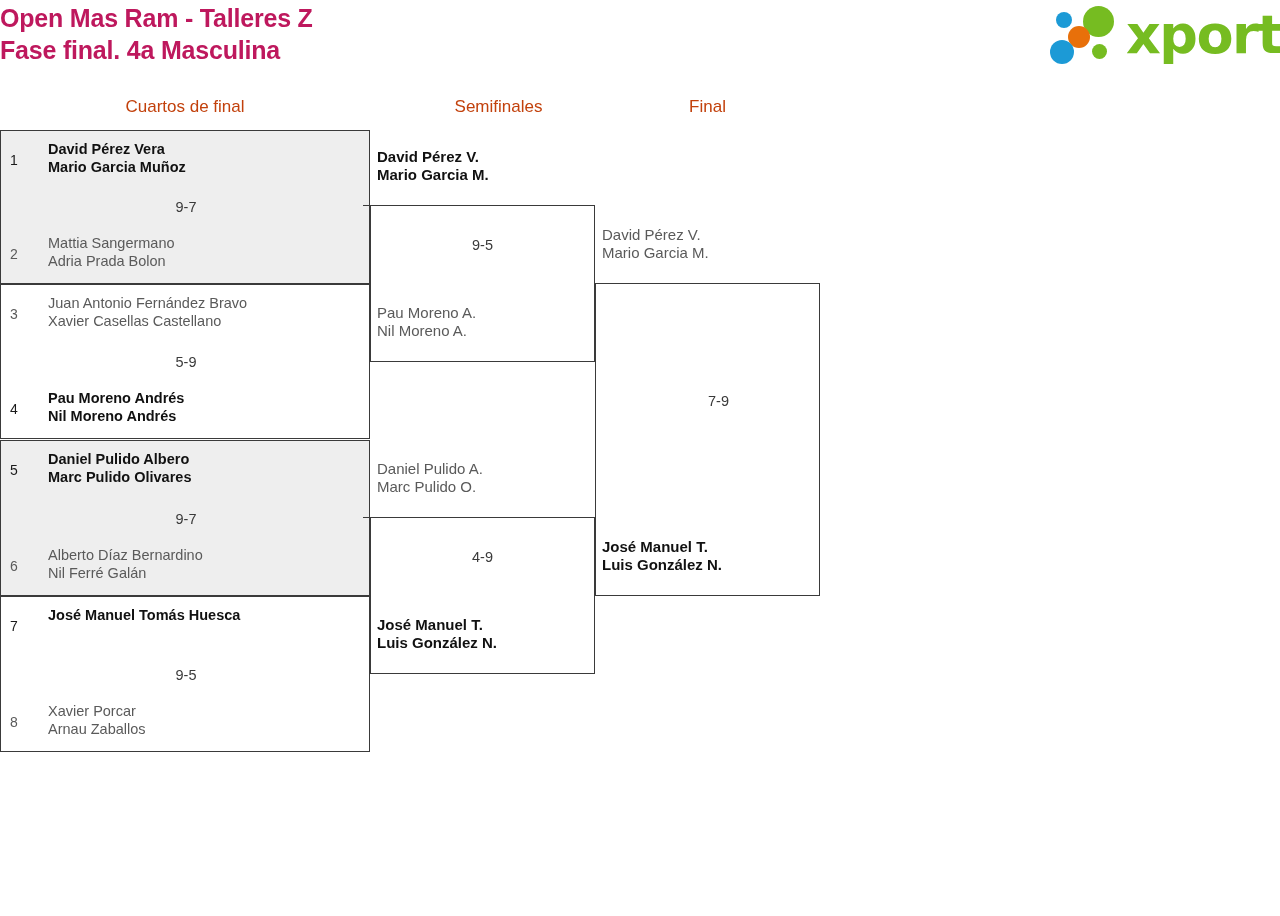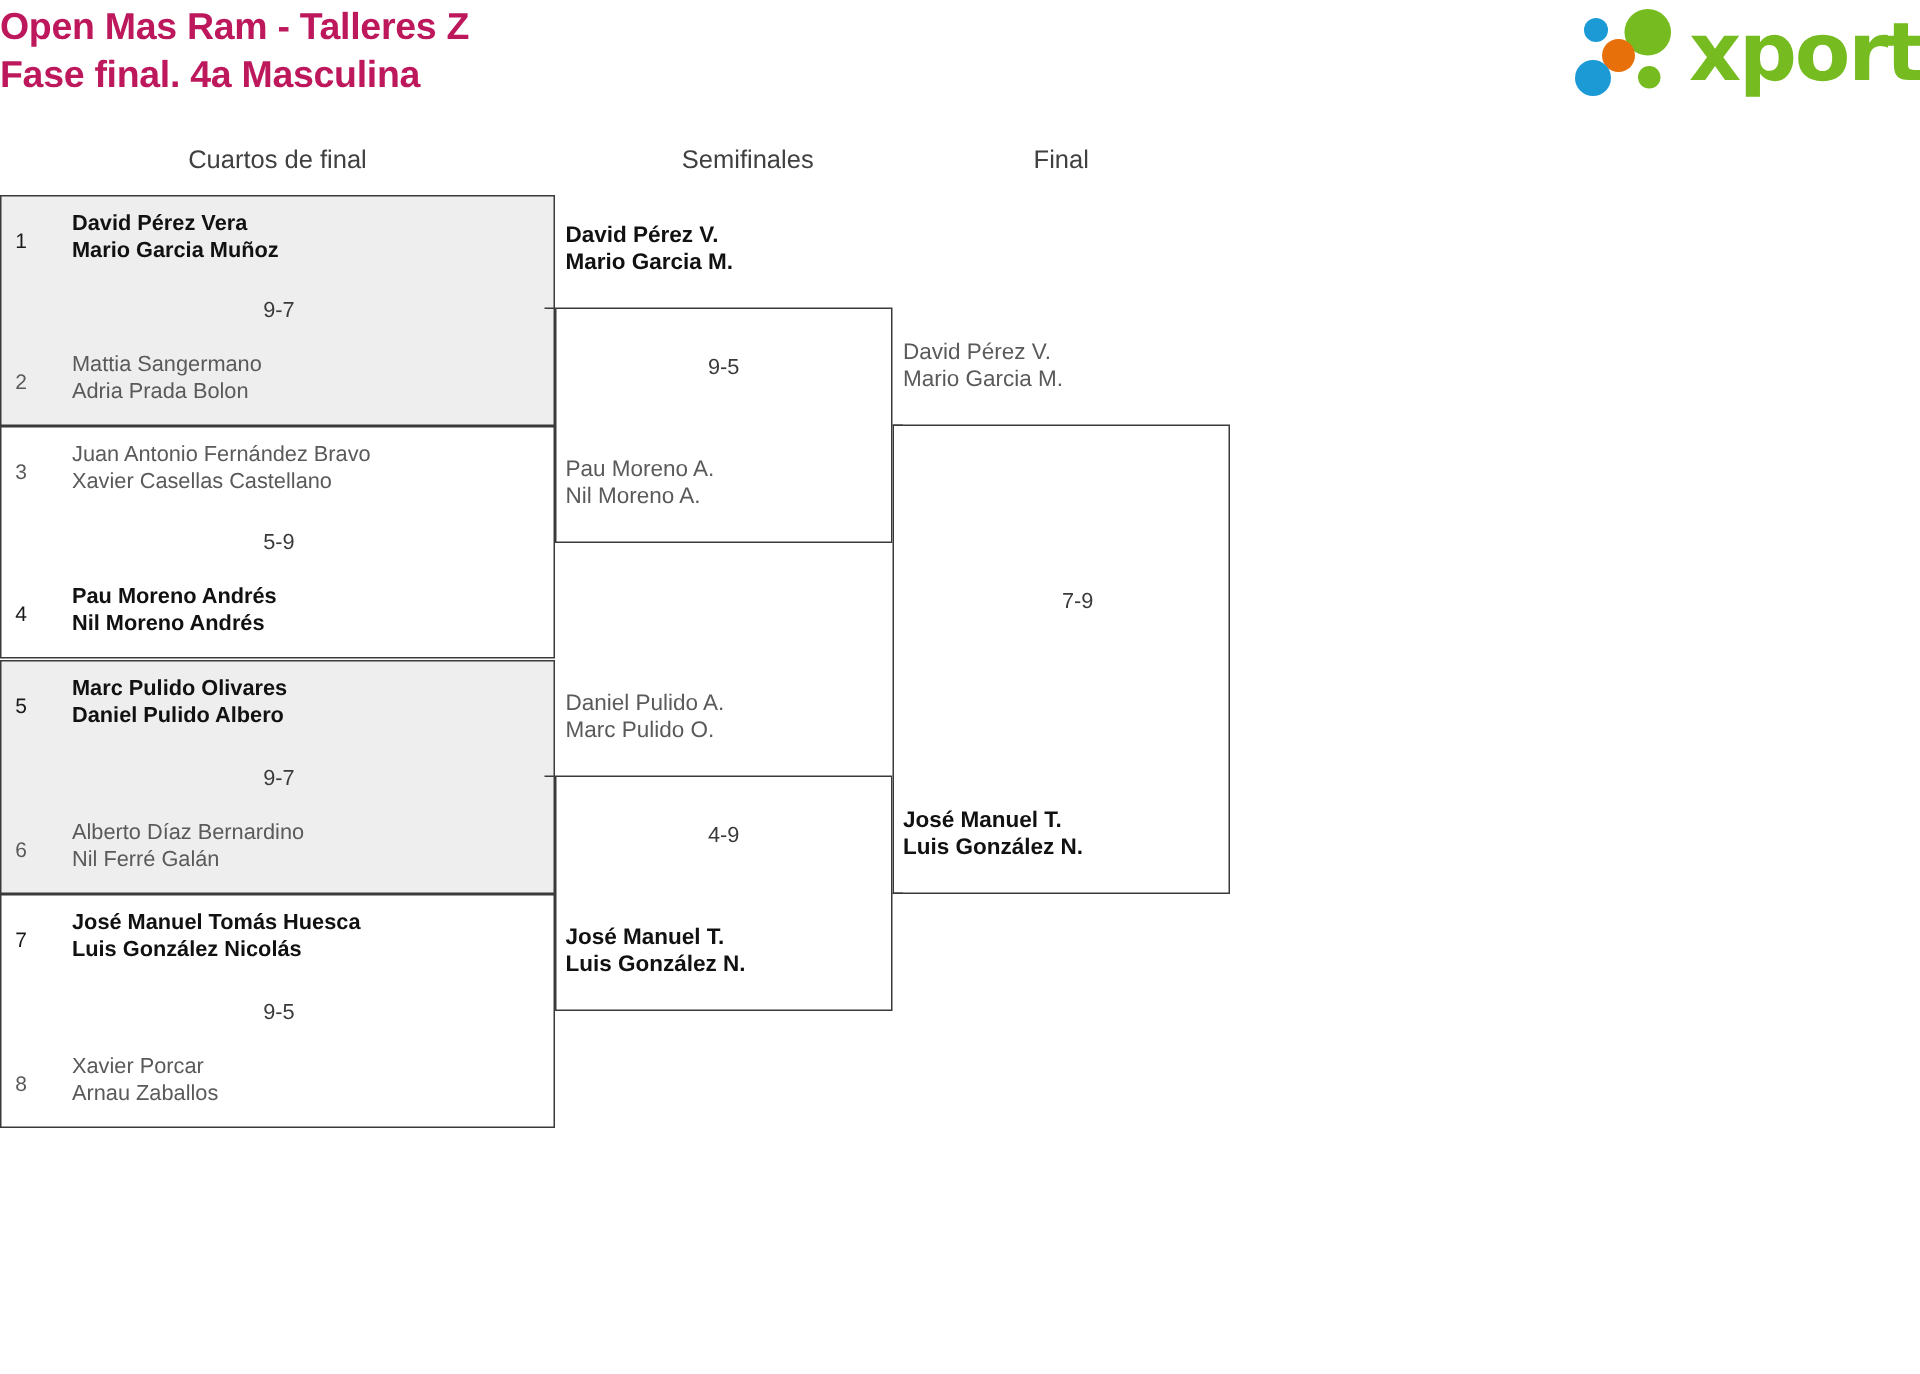--- a/index.html
+++ b/index.html
@@ -31,21 +31,21 @@
   #logo-wordmark {
     position: absolute; left: 76px; top: 2px;
     font-size: 54px; font-weight: 700; color: #76bc21;
     letter-spacing: -1.5px; line-height: 58px;
     font-family: "DejaVu Sans", sans-serif;
   }
 
   
   .round-header {
     position: absolute; top: 95px; height: 24px;
-    font-size: 17px; font-weight: 400; color: #404040;
+    font-size: 17px; font-weight: 400; color: #c2410c;
     text-align: center; line-height: 24px; white-space: nowrap;
   }
   #round-header-qf   { left: 0px;   width: 370px; }
   #round-header-sf   { left: 386px; width: 225px; }
   #round-header-fin  { left: 595px; width: 225px; }
 
   
   #bracket { position: absolute; left: 0; top: 0; width: 1280px; height: 916px; }
 
   
@@ -164,40 +164,39 @@
         <span class="name-line">Pau Moreno Andrés</span>
         <span class="name-line">Nil Moreno Andrés</span>
       </span>
     </div>
   </div>
 
   <div class="qf-match shaded" style="top:440px; height:156px;">
     <div class="qf-team top">
       <span class="seed winner">5</span>
       <span class="names winner">
+        <span class="name-line">Daniel Pulido Albero</span>
         <span class="name-line">Marc Pulido Olivares</span>
-        <span class="name-line">Daniel Pulido Albero</span>
       </span>
     </div>
     <div class="qf-score" style="top:70px;">9-7</div>
     <div class="qf-team bottom">
       <span class="seed">6</span>
       <span class="names">
         <span class="name-line">Alberto Díaz Bernardino</span>
         <span class="name-line">Nil Ferré Galán</span>
       </span>
     </div>
   </div>
 
   <div class="qf-match plain" style="top:596px; height:156px;">
     <div class="qf-team top">
       <span class="seed winner">7</span>
       <span class="names winner">
         <span class="name-line">José Manuel Tomás Huesca</span>
-        <span class="name-line">Luis González Nicolás</span>
       </span>
     </div>
     <div class="qf-score" style="top:70px;">9-5</div>
     <div class="qf-team bottom">
       <span class="seed">8</span>
       <span class="names">
         <span class="name-line">Xavier Porcar</span>
         <span class="name-line">Arnau Zaballos</span>
       </span>
     </div>

